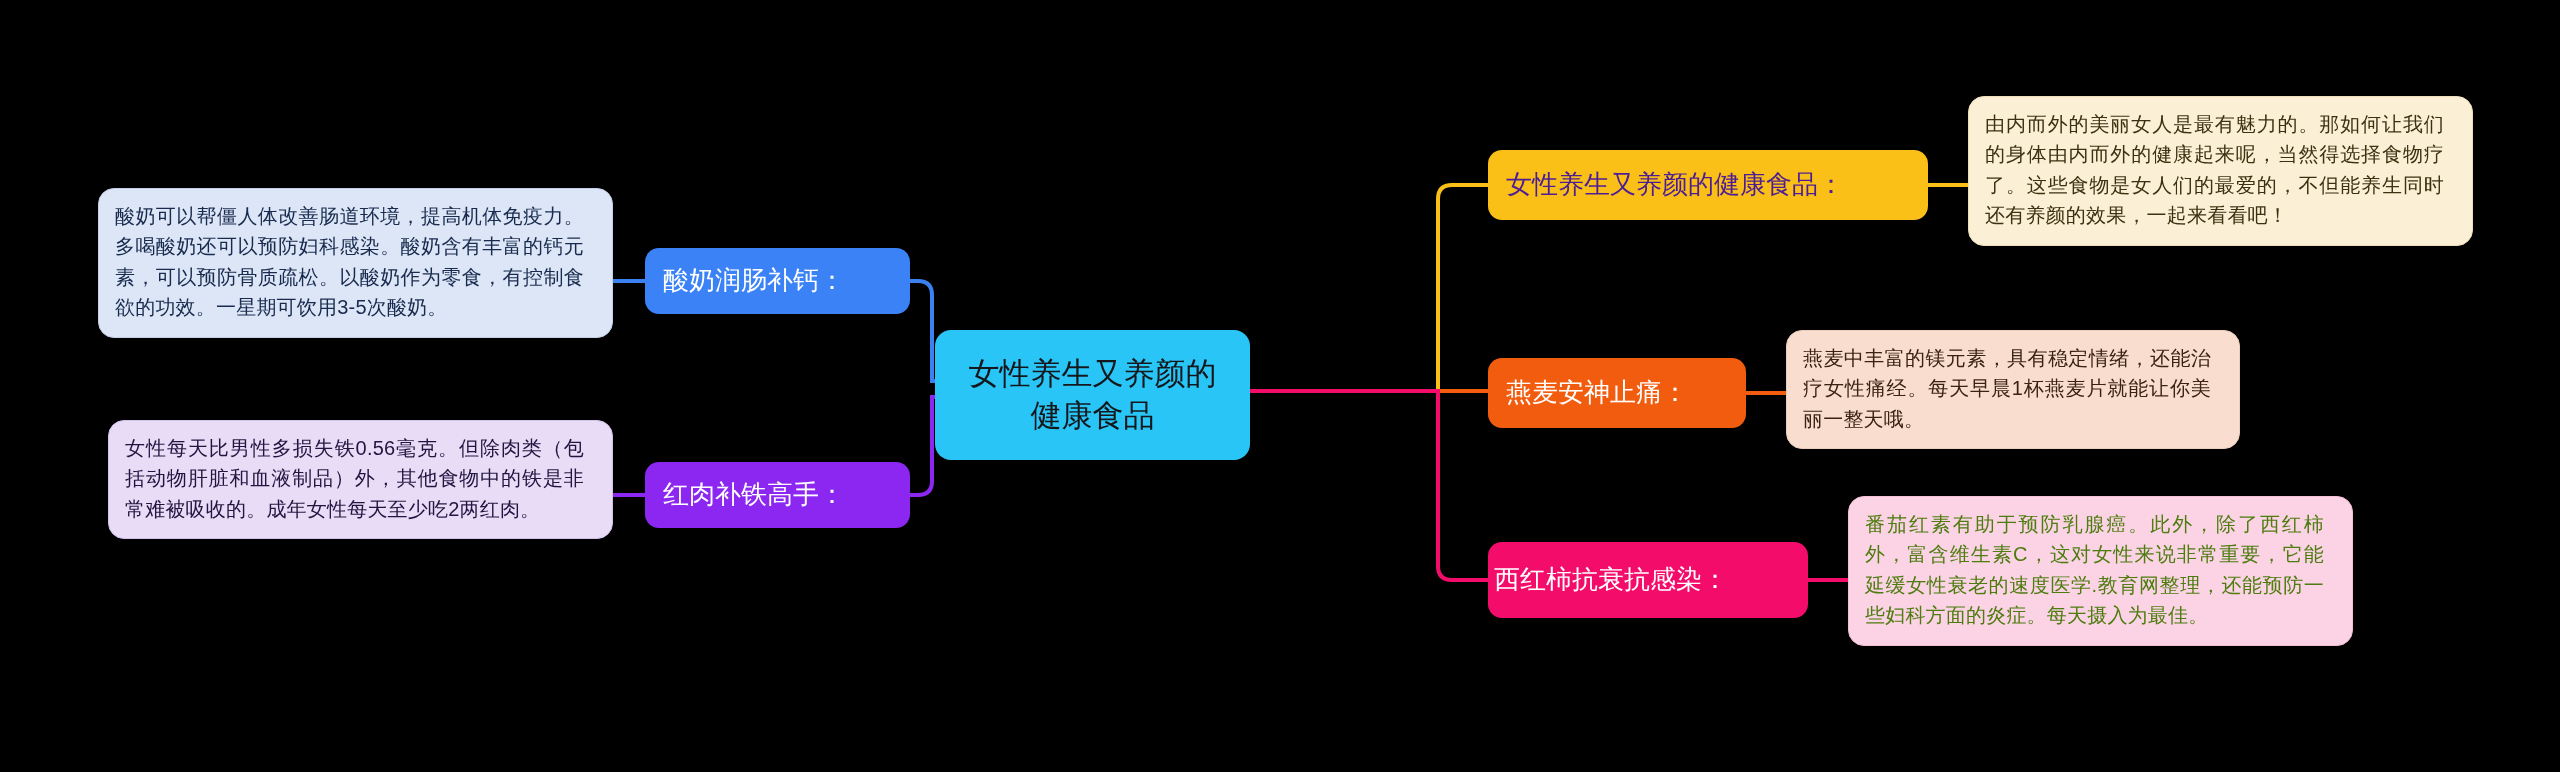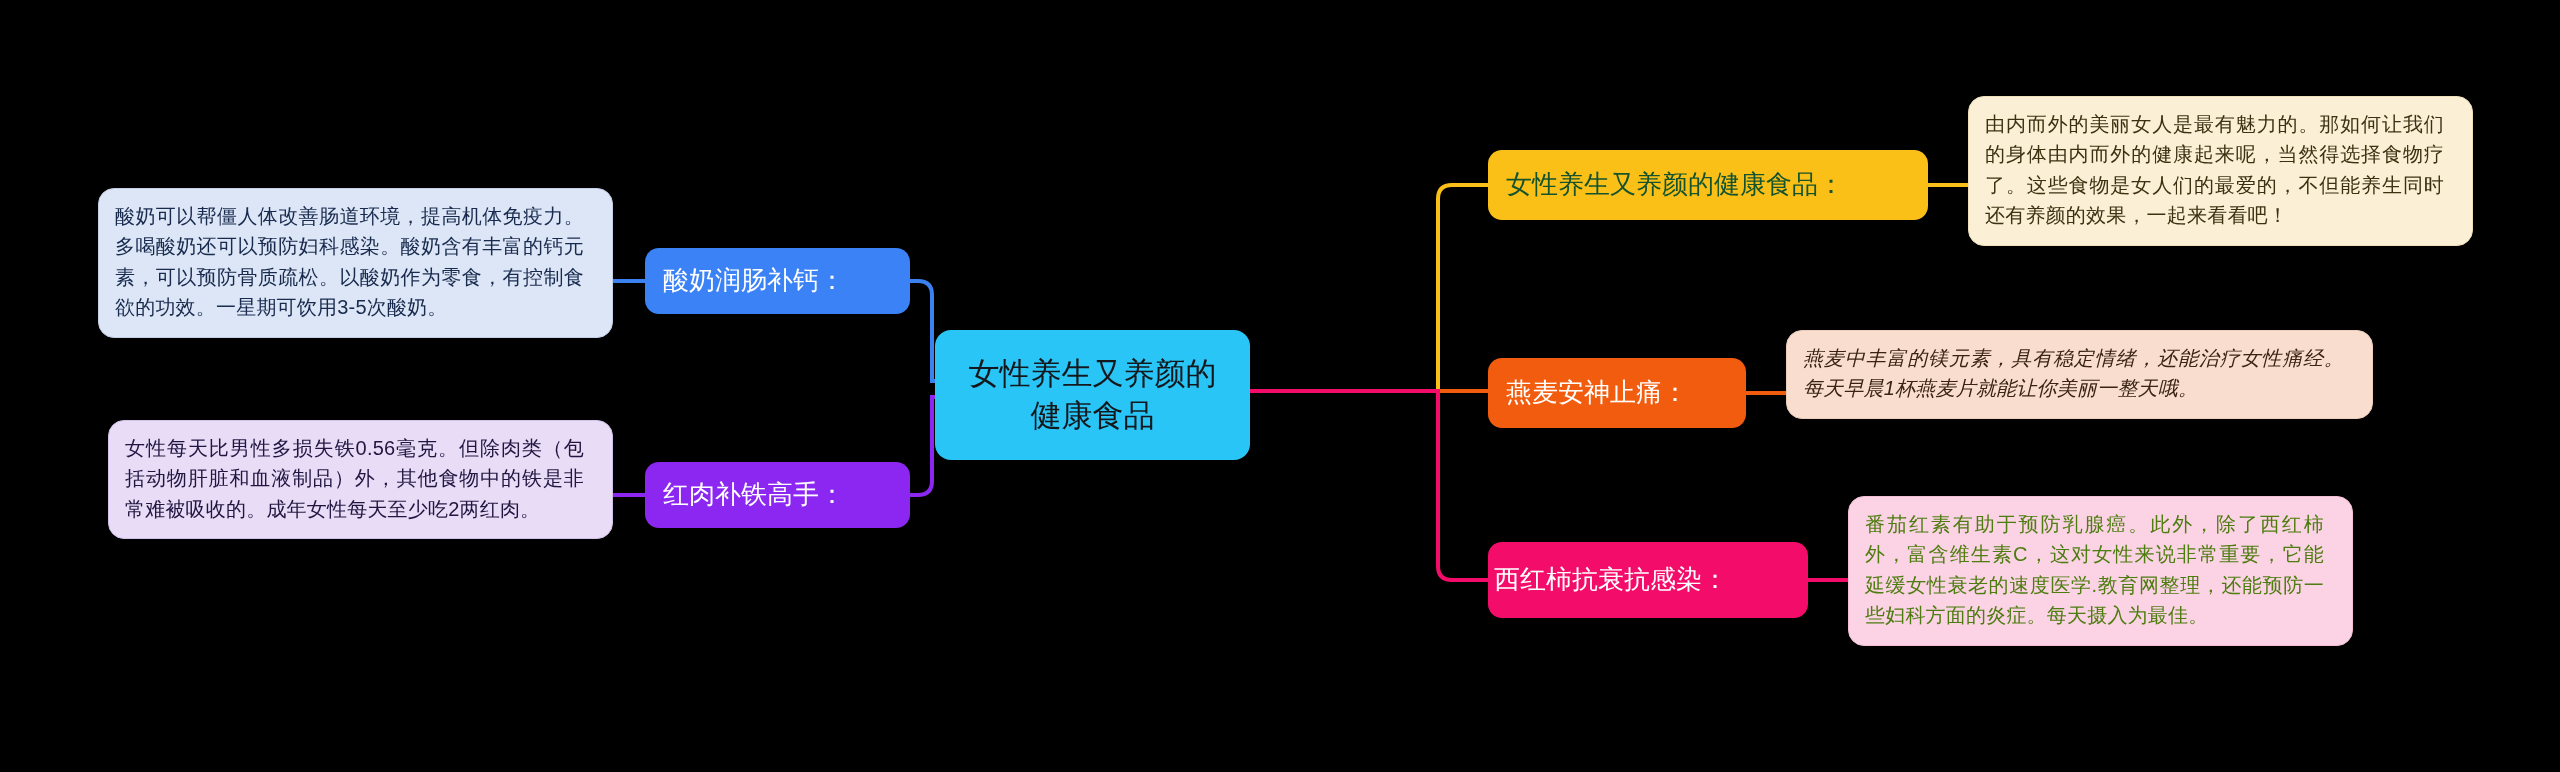--- a/index.html
+++ b/index.html
@@ -120,21 +120,21 @@
   }
 
   
   #branch-overview {
     left: 1488px;
     top: 150px;
     width: 440px;
     height: 70px;
     background: #fac017;
   }
-  #branch-overview .txt { color: #14532d; }
+  #branch-overview .txt { color: #4c1d95; }
 
   #branch-oats {
     left: 1488px;
     top: 358px;
     width: 258px;
     height: 70px;
     background: #f25c0e;
   }
 
   #branch-tomato {
@@ -151,24 +151,23 @@
     top: 96px;
     width: 505px;
     background: #fbf0d6;
     border: 1px solid #eedfb8;
   }
   #leaf-overview .txt { color: #3c3110; }
 
   #leaf-oats {
     left: 1786px;
     top: 330px;
-    width: 587px;
+    width: 454px;
     background: #f9ded0;
     border: 1px solid #eccdb9;
-    font-style: italic;
   }
   #leaf-oats .txt { color: #3a2313; }
 
   #leaf-tomato {
     left: 1848px;
     top: 496px;
     width: 505px;
     background: #fbd3e4;
     border: 1px solid #f3bed6;
   }

